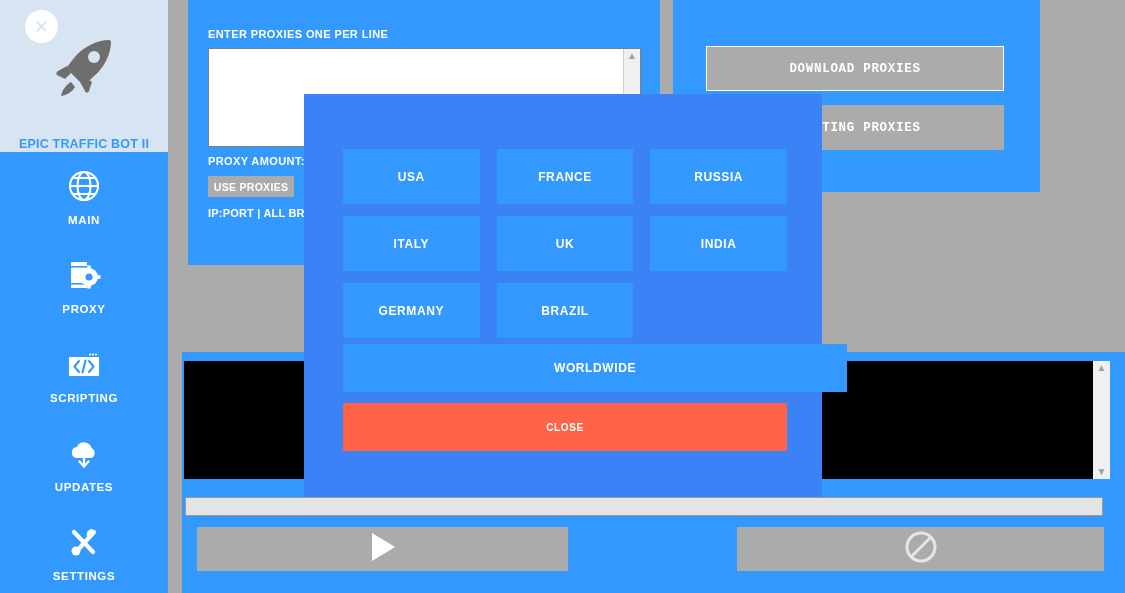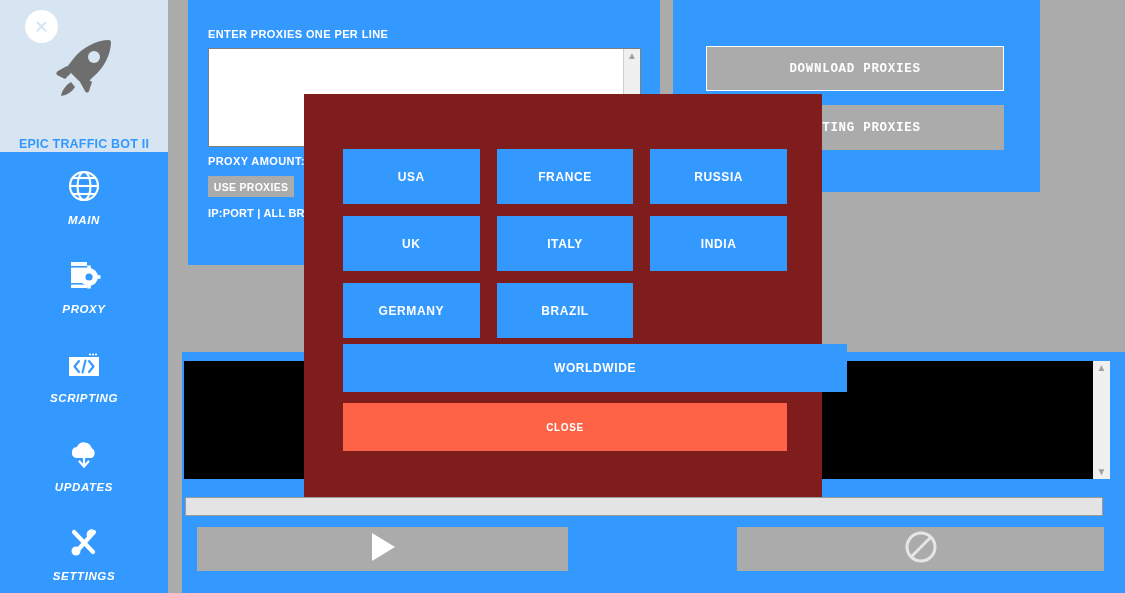--- a/index.html
+++ b/index.html
@@ -43,21 +43,20 @@
     letter-spacing: .2px;
     margin-top: 15px;
   }
   .nav { position: absolute; top: 152px; left: 0; width: 168px; }
   .nav-item {
     height: 89px;
     display: flex; flex-direction: column;
     align-items: center; justify-content: center;
     gap: 9px;
     cursor: pointer;
-    font-style: italic;
   }
   .nav-item .nav-icon { height: 38px; display:flex; align-items:center; justify-content:center; }
   .nav-item .nav-label {
     color: #ffffff; font-size: 11.5px; font-weight: bold; letter-spacing: .6px;
   }
 
   
   .content { position: absolute; left: 168px; top: 0; width: 957px; height: 593px; background: #ababab; }
 
   .panel-left {
@@ -168,21 +167,21 @@
     display: flex; align-items: center; justify-content: center;
     cursor: pointer;
   }
   .start-btn { left: 15px; width: 371px; }
   .stop-btn  { left: 555px; width: 367px; }
 
   
   .modal {
     position: absolute; left: 304px; top: 94px;
     width: 518px; height: 403px;
-    background: #7f1d1d;
+    background: #3b82f6;
     z-index: 50;
   }
   .country-grid {
     position: absolute; left: 39px; top: 55px;
     width: 444px;
     display: grid;
     grid-template-columns: repeat(3, 1fr);
     gap: 12px 17px;
   }
   .country-btn {
@@ -395,22 +394,22 @@
       </div>
 
     </div>
   </div>
 
   <div class="modal">
     <div class="country-grid">
       <div class="country-btn">USA</div>
       <div class="country-btn">FRANCE</div>
       <div class="country-btn">RUSSIA</div>
+      <div class="country-btn">ITALY</div>
       <div class="country-btn">UK</div>
-      <div class="country-btn">ITALY</div>
       <div class="country-btn">INDIA</div>
       <div class="country-btn">GERMANY</div>
       <div class="country-btn">BRAZIL</div>
     </div>
     <div class="worldwide-btn">WORLDWIDE</div>
     <div class="close-modal-btn">CLOSE</div>
   </div>
 
 </div>
 

